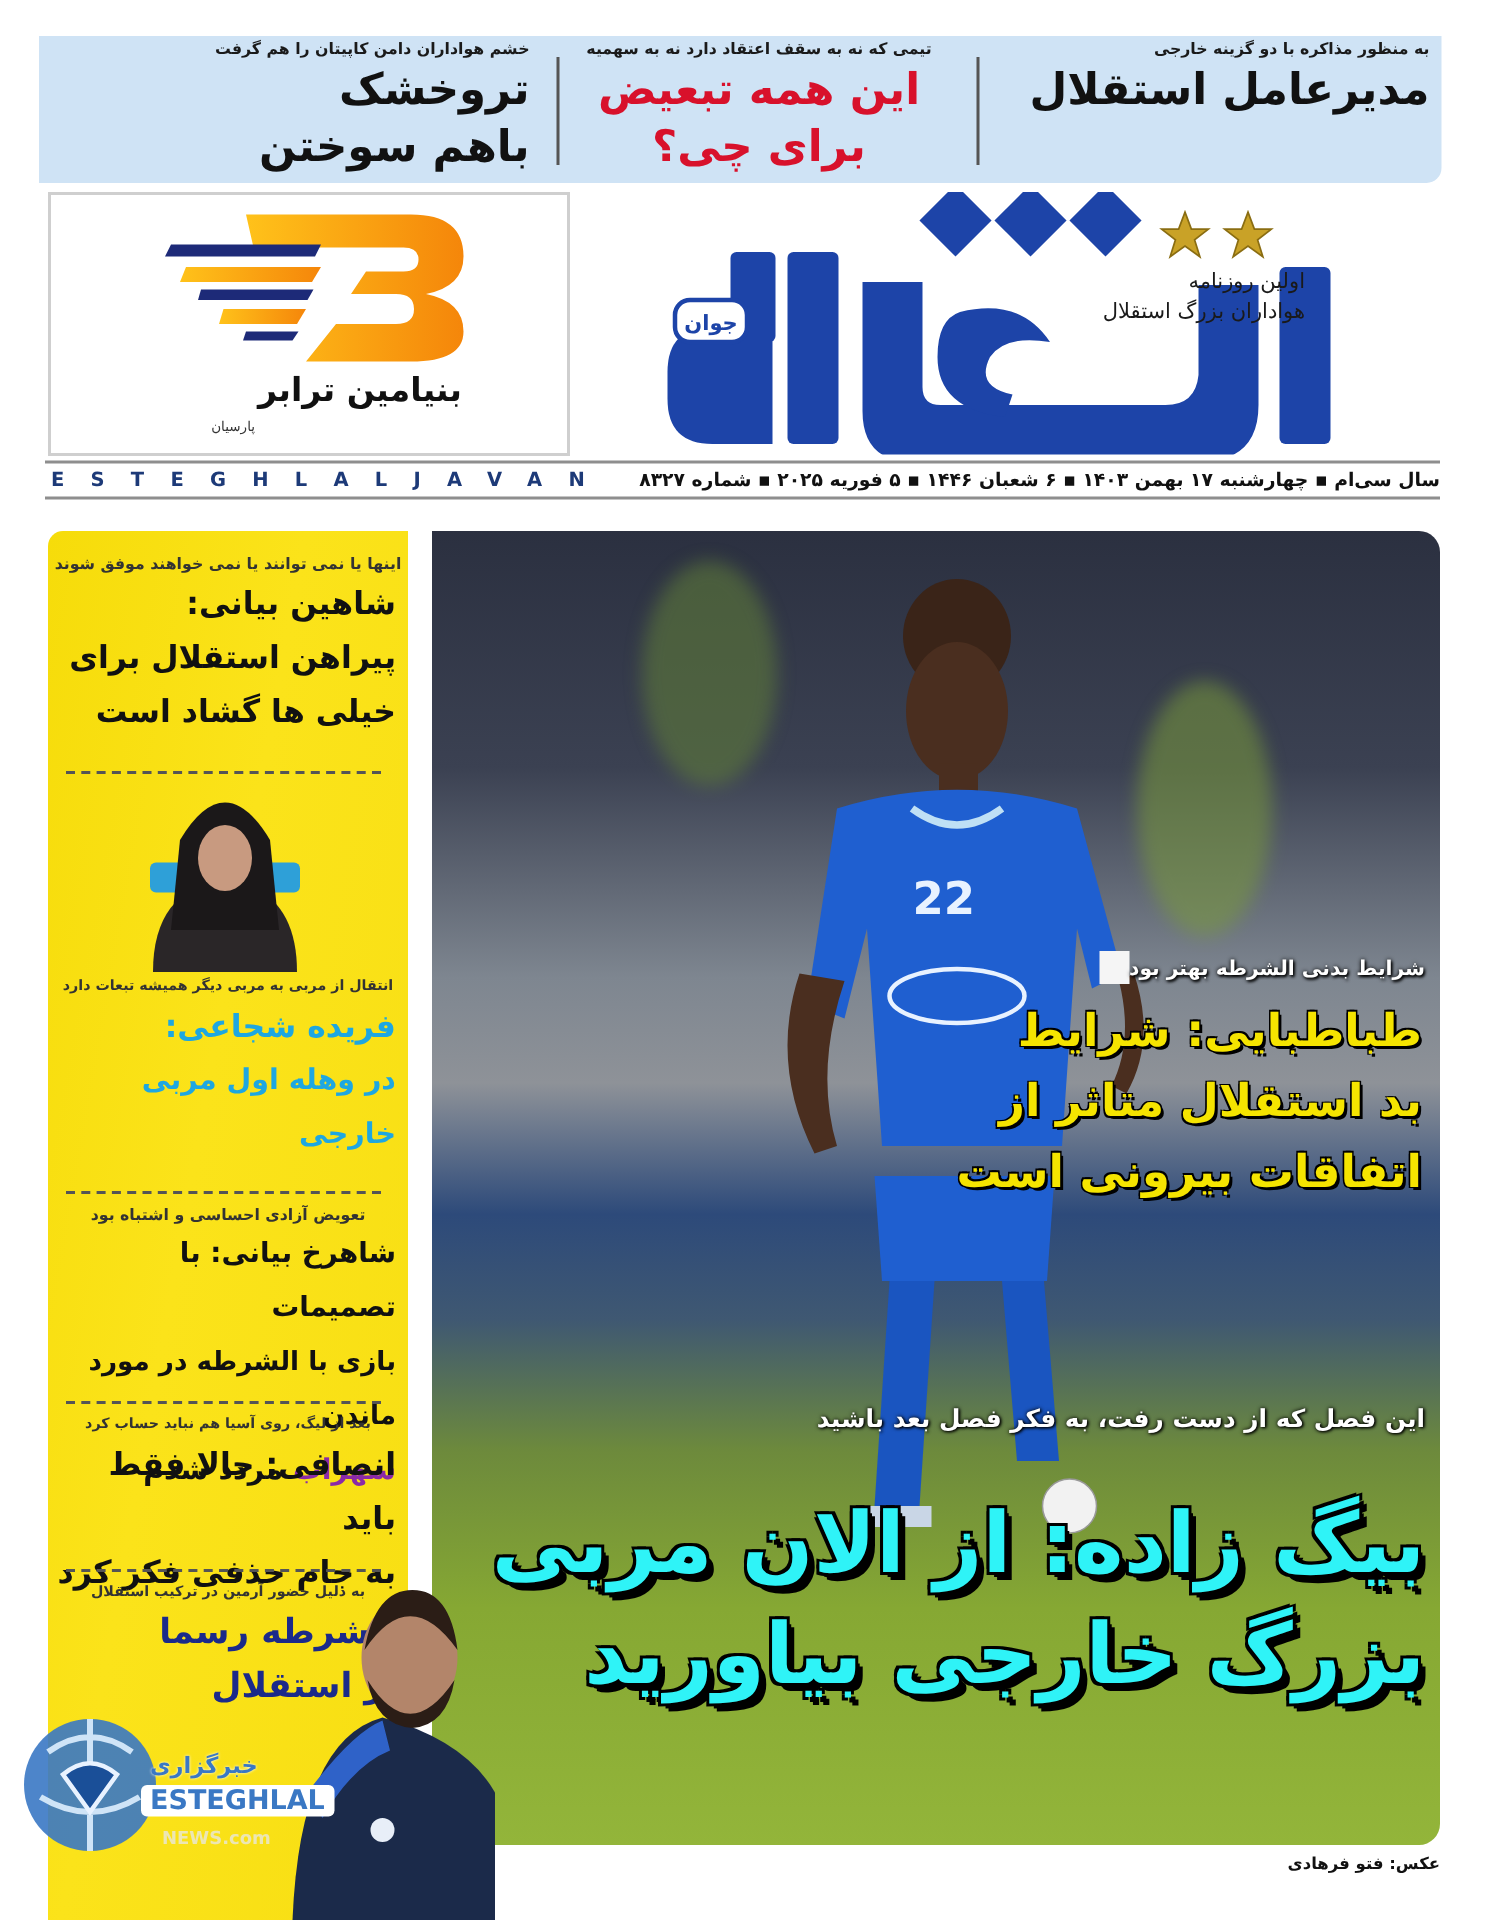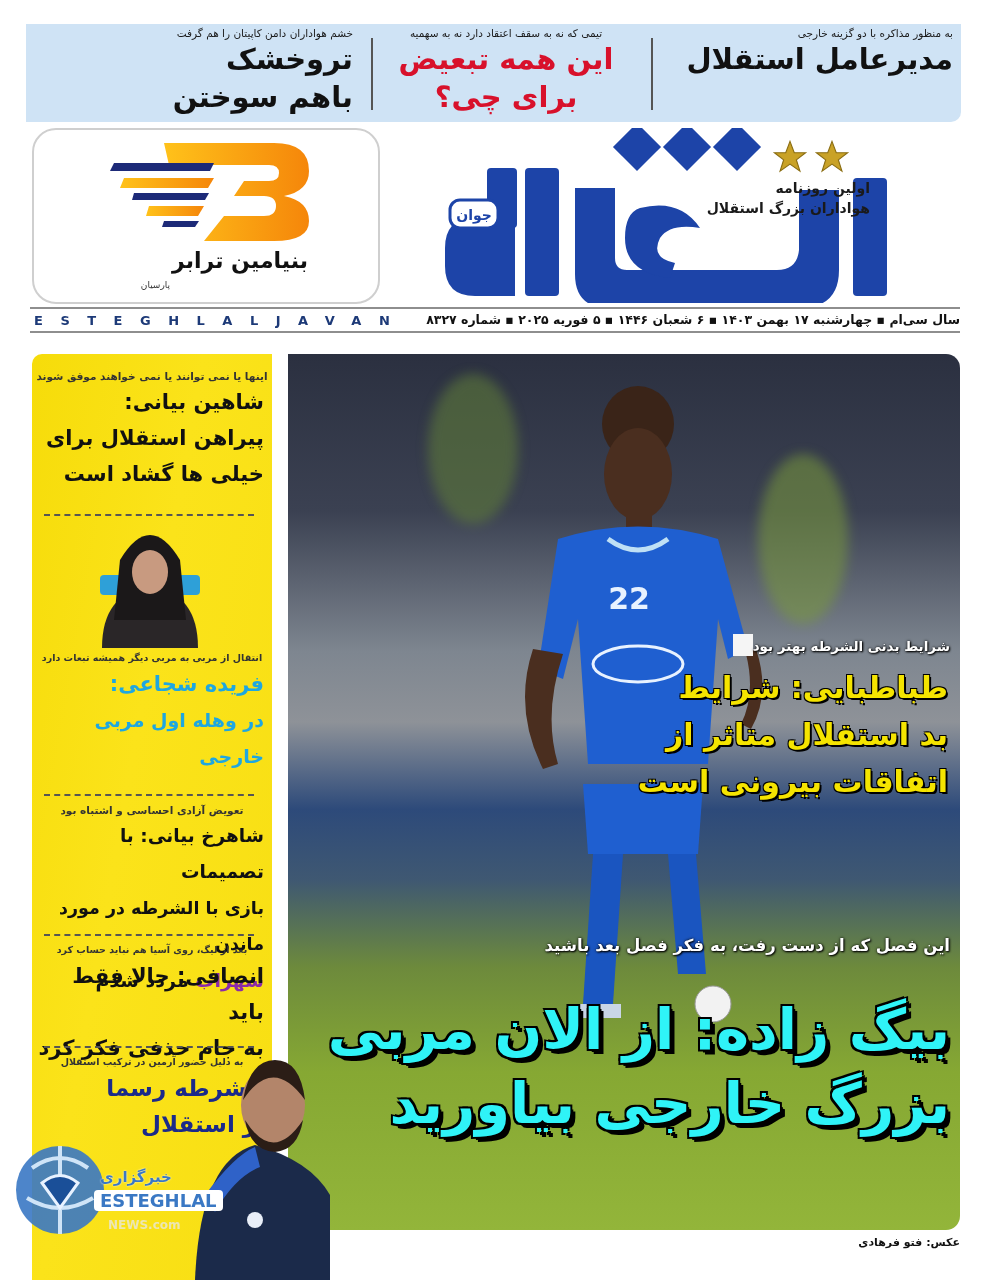--- a/index.html
+++ b/index.html
@@ -5,37 +5,37 @@
   * { box-sizing: border-box; margin: 0; padding: 0; }
   body {
     width: 990px; height: 1280px; background: #ffffff; position: relative; overflow: hidden;
     font-family: "DejaVu Sans", sans-serif; direction: rtl;
   }
   .abs { position: absolute; }
 
   
   .topbar { left: 26px; top: 24px; width: 935px; height: 98px; background: #cfe3f5; border-radius: 0 0 10px 0; }
   .teaser { position: absolute; top: 0; height: 98px; padding: 2px 8px; text-align: right; }
-  .teaser .kicker { font-size: 10.5px; font-weight: normal; color: #1a1a1a; line-height: 14px; }
+  .teaser .kicker { font-size: 10.5px; font-weight: bold; color: #1a1a1a; line-height: 14px; }
   .teaser .head { font-weight: bold; line-height: 38px; font-size: 29px; letter-spacing: 1px; }
   .t1 { right: 0; width: 300px; }
   .t1 .head { color: #111; }
   .t2 { right: 320px; width: 270px; text-align: center; }
   .t2 .kicker { text-align: center; }
   .t2 .head { color: #d8112b; text-align: center; }
   .t3 { right: 600px; width: 335px; }
   .t3 .head { color: #111; letter-spacing: 6px; }
   .vsep { position: absolute; top: 14px; width: 2px; height: 72px; background: #555; }
 
   
   .logo-word { right: 85px; top: 128px; width: 470px; height: 175px; }
-  .logo-sub { right: 120px; top: 178px; text-align: right; font-size: 14px; font-weight: bold; color: #1a1a1a; line-height: 20px; }
+  .logo-sub { right: 120px; top: 178px; text-align: right; font-size: 14px; font-weight: normal; color: #1a1a1a; line-height: 20px; }
   .stars { right: 140px; top: 140px; display: flex; gap: 6px; }
   .star { width: 36px; height: 34px; }
-  .ad-box { left: 32px; top: 128px; width: 348px; height: 176px; border: 2px solid #cfcfcf; border-radius: 24px; background: #fff; }
+  .ad-box { left: 32px; top: 128px; width: 348px; height: 176px; border: 2px solid #cfcfcf; border-radius: 0; background: #fff; }
   .ad-name { position: absolute; right: 70px; top: 118px; font-size: 22px; font-weight: bold; color: #111; letter-spacing: 2px; }
   .ad-sub { position: absolute; right: 208px; top: 150px; font-size: 9px; color: #333; }
 
   .rule { height: 2px; background: #8e8e8e; }
   .brand-strip { left: 34px; top: 313px; font-family: "DejaVu Sans", sans-serif; font-weight: bold; font-size: 13px; letter-spacing: 17.5px; color: #1d3a78; direction: ltr; }
   .dateline { right: 30px; top: 312px; font-size: 12.5px; font-weight: bold; color: #111; white-space: nowrap; }
 
   
   .photo { left: 288px; top: 354px; width: 672px; height: 876px; border-radius: 0 14px 14px 0; overflow: hidden;
     background: linear-gradient(180deg, #2b3040 0%, #3b4152 18%, #7e8690 34%, #8e9298 42%, #2d4a7a 52%, #3f5872 60%, #6d8a3c 70%, #86a833 82%, #93b53a 100%); }

